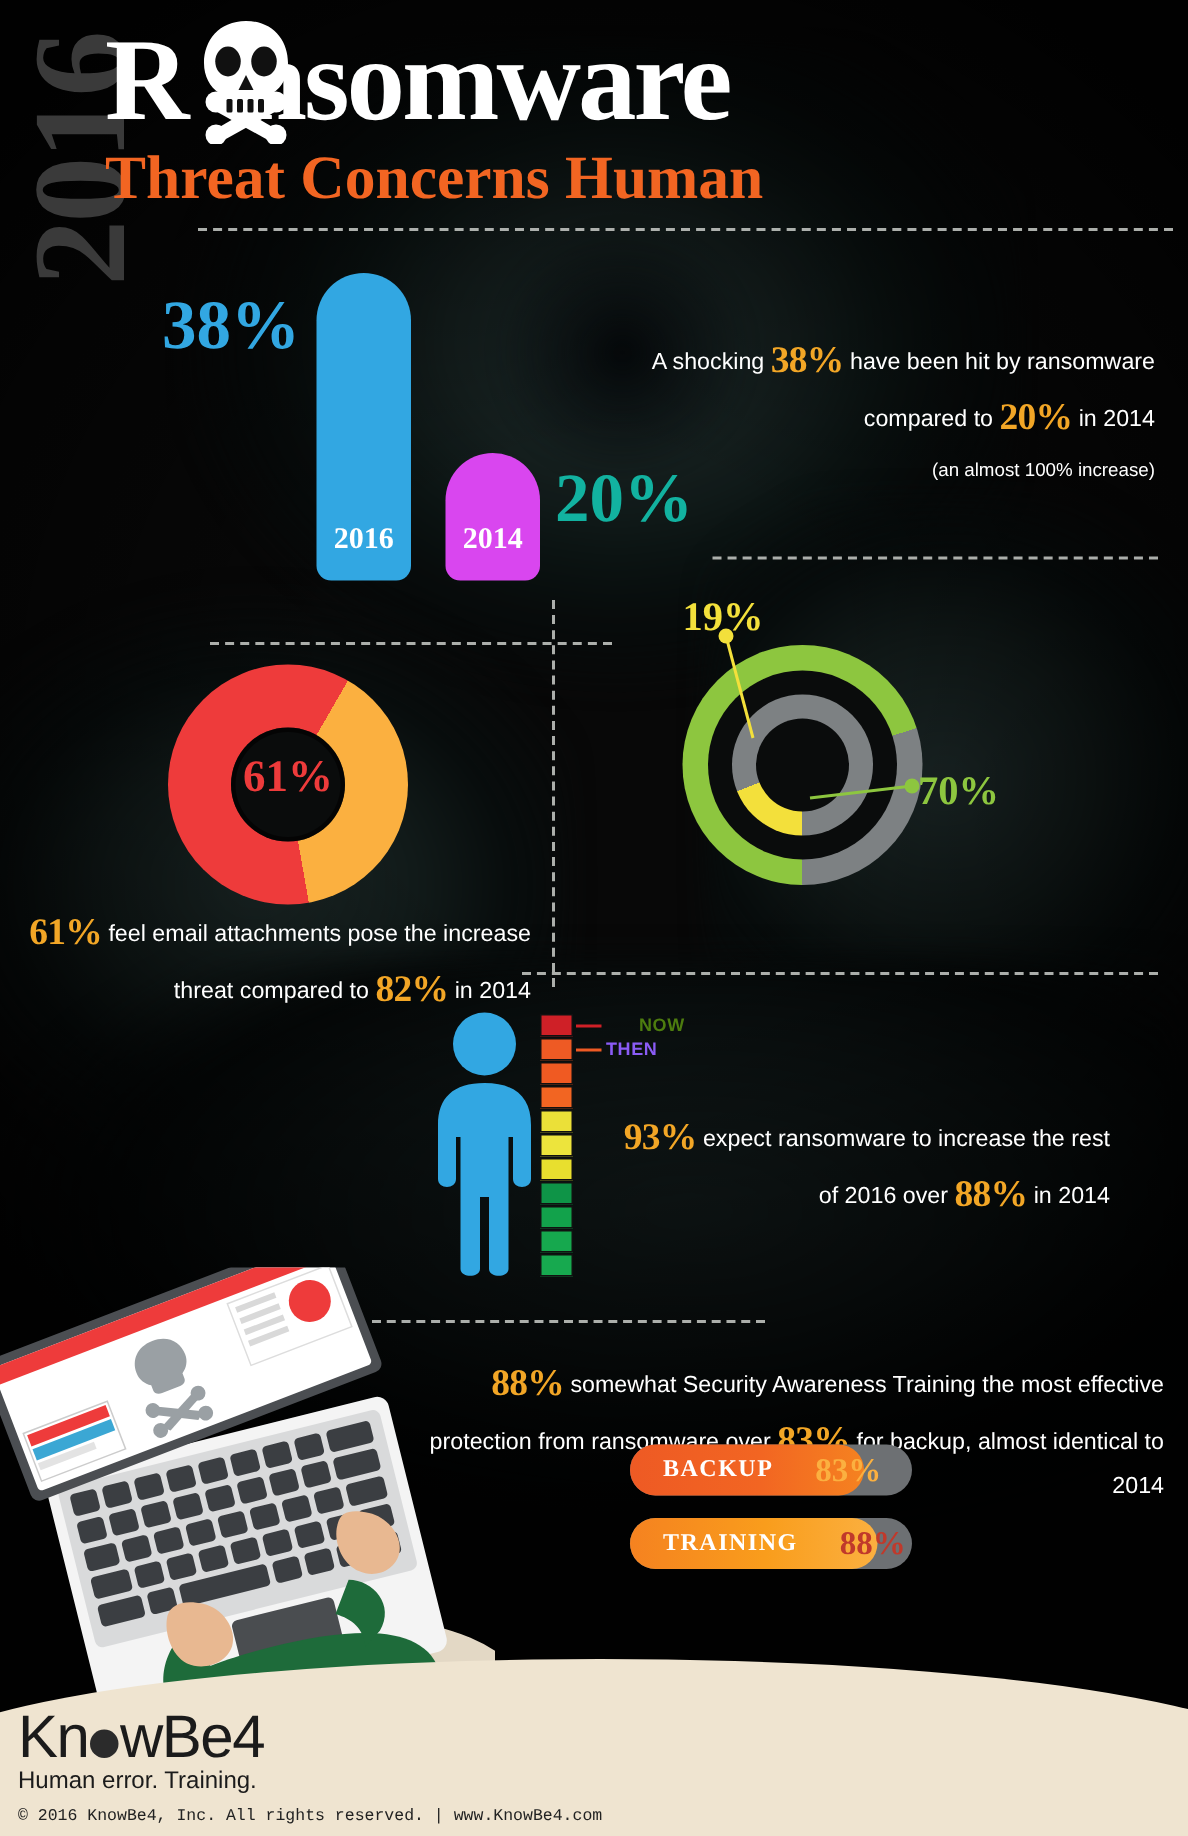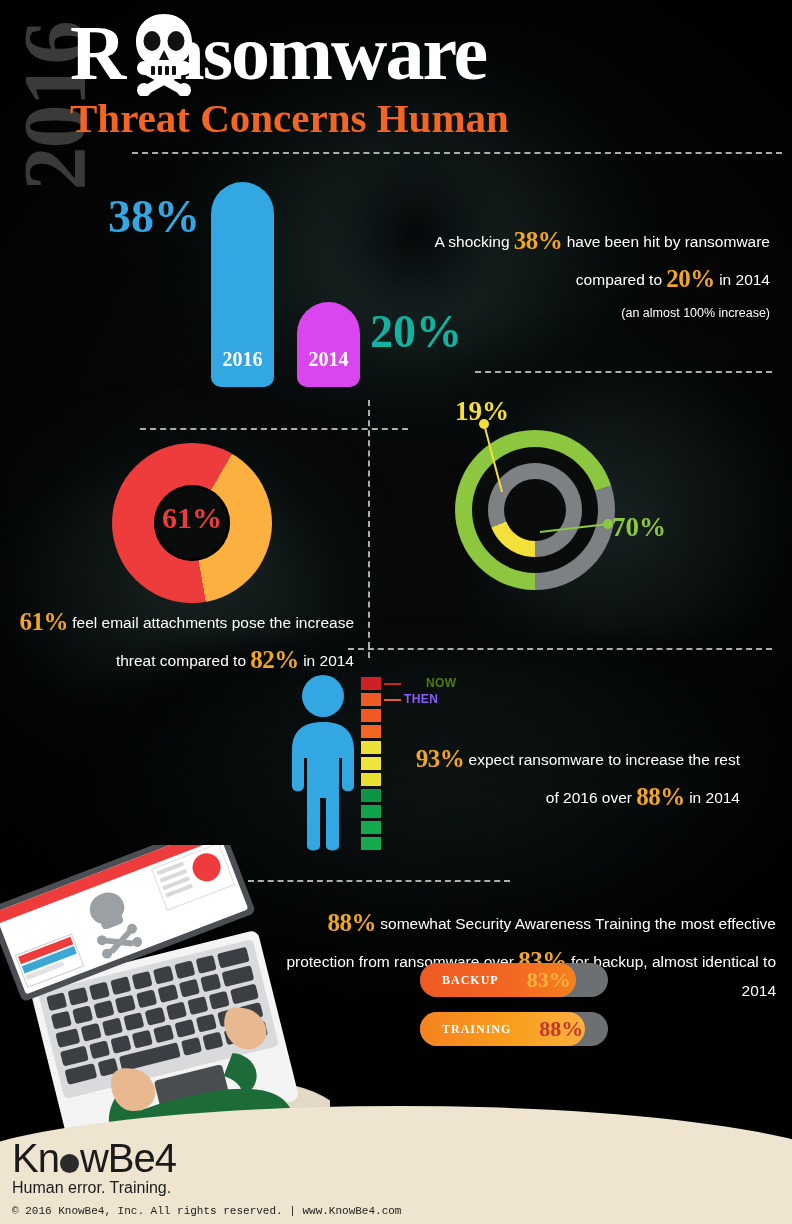--- a/index.html
+++ b/index.html
@@ -92,21 +92,21 @@
   .thermo i{display:block;width:22px;height:15px;margin-bottom:1px;border:1px solid #111;box-sizing:border-box;}
   .tlab{position:absolute;font-family:"Liberation Sans",sans-serif;font-weight:bold;font-size:12px;letter-spacing:.4px;}
   .tline{position:absolute;height:0;border-top:2px solid currentColor;}
   .txt-93{position:absolute;left:410px;top:740px;width:330px;}
 
   
   .txt-88{position:absolute;left:286px;top:904px;width:490px;}
   .pbar{position:absolute;height:34px;border-radius:17px;background:#6d7073;}
   .pbar .fill{position:absolute;left:0;top:0;height:34px;border-radius:17px;display:flex;
     align-items:center;}
-  .pbar .nm{font-family:"Liberation Serif",serif;font-weight:bold;font-size:12px;color:#fff;
+  .pbar .nm{font-family:"Liberation Serif",serif;font-weight:bold;font-size:16px;color:#fff;
     letter-spacing:1px;margin-left:22px;}
   .pbar .vl{font-family:"Liberation Serif",serif;font-weight:bold;font-size:22px;margin-left:28px;}
 
   
   .illus{position:absolute;left:0px;top:845px;width:330px;height:379px;}
 
   
   .footer{position:absolute;left:0;top:1088px;width:792px;height:136px;overflow:hidden;}
   .foot-cream{position:absolute;left:-60px;top:18px;width:920px;height:260px;background:#EFE4D0;
     border-radius:50% 50% 0 0 / 70px 70px 0 0;}

